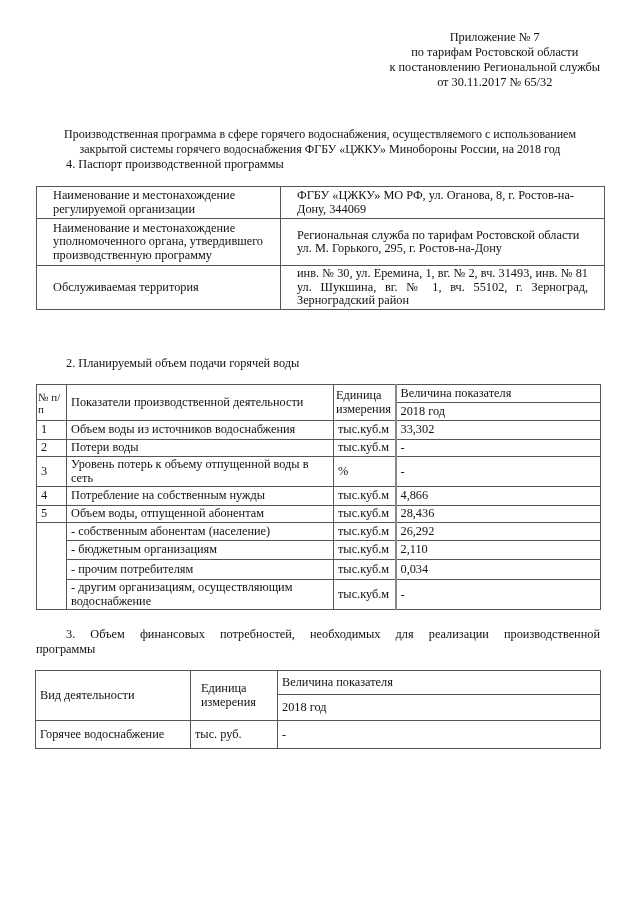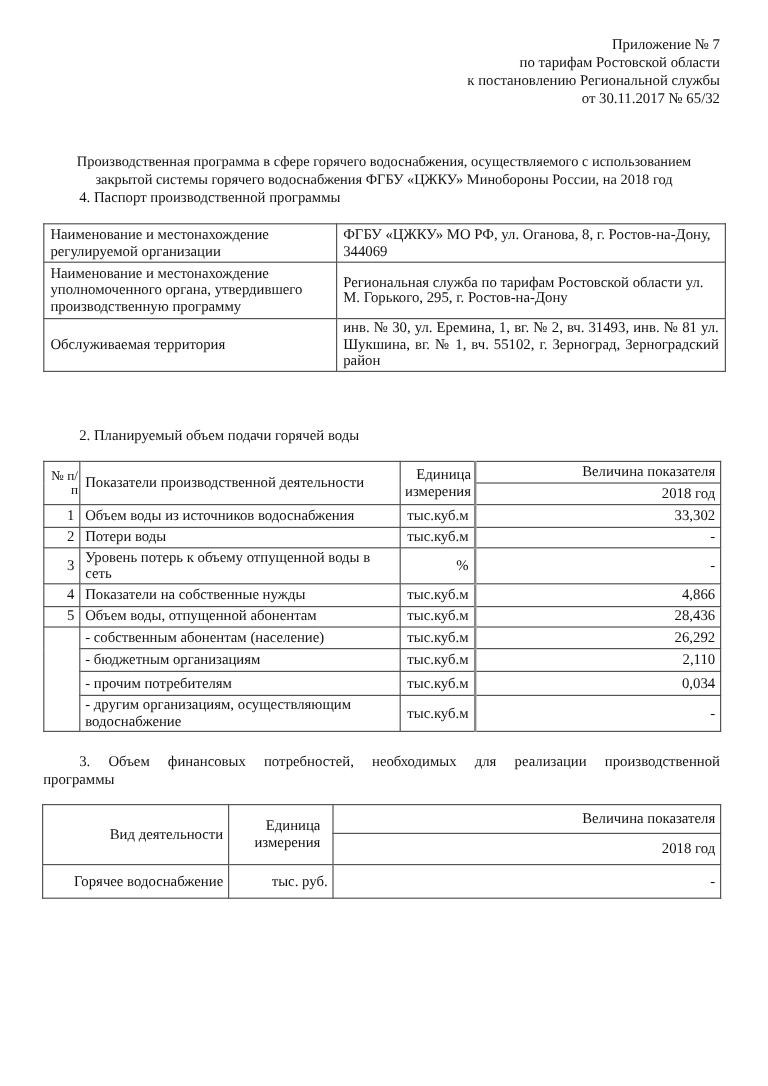--- a/index.html
+++ b/index.html
@@ -1,29 +1,29 @@
 <!DOCTYPE html>
 <html><head>
 <meta charset="utf-8">
 <style>
   * { margin: 0; padding: 0; box-sizing: border-box; }
   html, body { width: 640px; height: 905px; background: #ffffff; overflow: hidden; }
   body { position: relative; font-family: "Liberation Serif", serif; color: #111; font-size: 12.3px; line-height: 14px; }
   .abs { position: absolute; }
-  .appendix { right: 40px; top: 30px; text-align: right; font-size: 12.3px; line-height: 15px; }
+  .appendix { right: 40px; top: 30px; text-align: center; font-size: 12.3px; line-height: 15px; }
   .title { left: 30px; width: 580px; top: 127px; text-align: center; font-size: 12px; line-height: 15px; }
   .section-heading { font-size: 12.3px; line-height: 15px; }
   table { border-collapse: collapse; position: absolute; table-layout: fixed; }
   td { border: 1px solid #555; vertical-align: middle; padding: 0 4px; font-size: 12.3px; line-height: 13.5px; }
   .t1 { left: 36px; top: 186px; width: 568px; }
-  .t1 td { padding: 1px 5px; }
+  .t1 td { padding: 1px 16px; }
   .t2 { left: 36px; top: 384px; width: 564px; }
   .t2 td { padding: 1px 4px; }
   .t3 { left: 35px; top: 670px; width: 565px; }
-  .center { text-align: right; }
+  .center { text-align: left; }
   .justify { text-align: justify; text-align-last: left; }
   .thick-right { border-right: 2px solid #888; }
 </style>
 </head>
 <body>
 
 <div class="abs appendix">
   <div>Приложение № 7</div>
   <div>по тарифам Ростовской области</div>
   <div>к постановлению Региональной службы</div>
@@ -90,21 +90,21 @@
     <td class="center">-</td>
   </tr>
   <tr style="height:30px">
     <td class="center">3</td>
     <td style="">Уровень потерь к объему отпущенной воды в сеть</td>
     <td class="center thick-right">%</td>
     <td class="center">-</td>
   </tr>
   <tr style="height:19px">
     <td class="center">4</td>
-    <td>Показатели на собственные нужды</td>
+    <td>Потребление на собственным нужды</td>
     <td class="center thick-right">тыс.куб.м</td>
     <td class="center">4,866</td>
   </tr>
   <tr style="height:17px">
     <td class="center">5</td>
     <td>Объем воды, отпущенной абонентам</td>
     <td class="center thick-right">тыс.куб.м</td>
     <td class="center">28,436</td>
   </tr>
   <tr style="height:18px">

